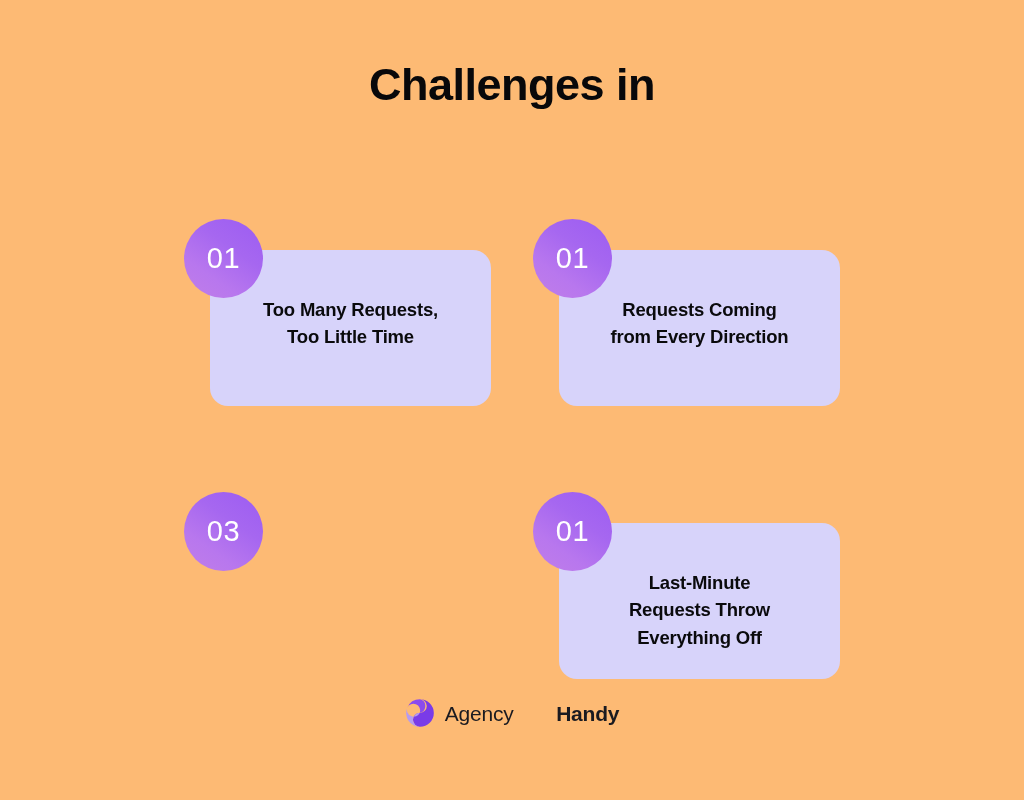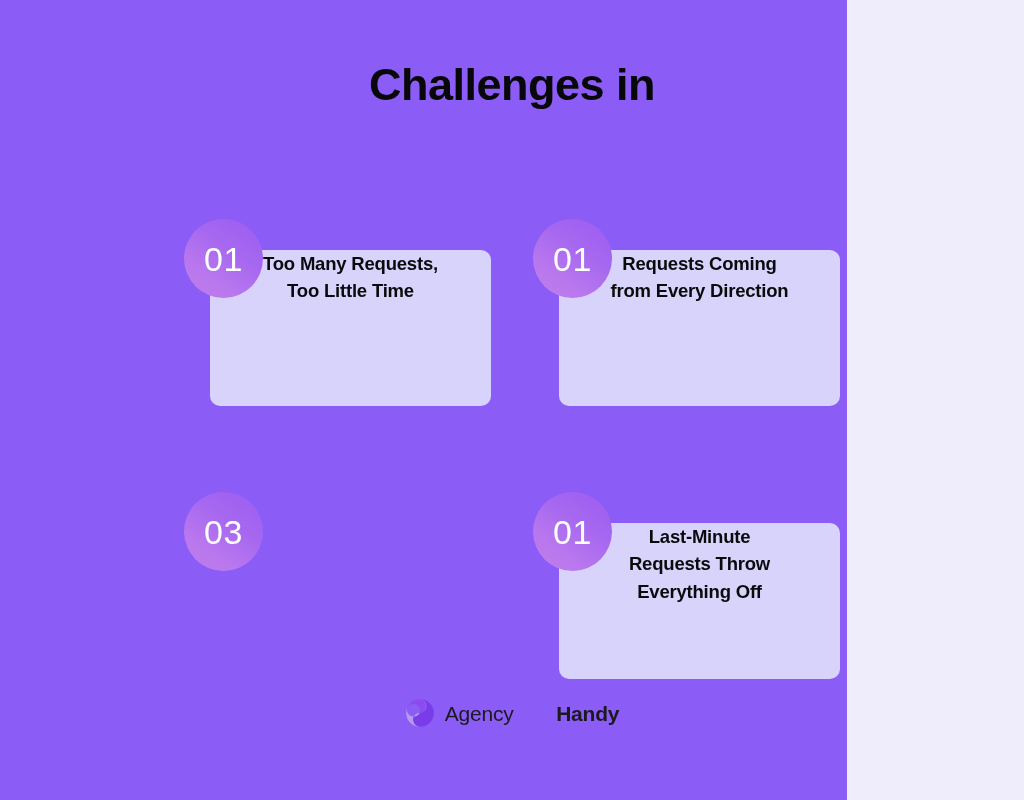--- a/index.html
+++ b/index.html
@@ -11,23 +11,23 @@
   }
 
   body {
     background: #EFEDFB;
     font-family: "Liberation Sans", sans-serif;
     -webkit-font-smoothing: antialiased;
   }
 
   .poster {
     position: relative;
-    width: 847px;
+    width: 1024px;
     height: 800px;
-    background: #8b5cf6;
+    background: #fdba74;
   }
 
   
   .heading {
     position: absolute;
     left: 0;
     top: 58px;
     width: 1024px;
     text-align: center;
   }
@@ -78,24 +78,25 @@
   .cell.col-1 { left: 0; }
   .cell.col-2 { left: 349px; }
 
   .card {
     position: absolute;
     left: 26px;
     top: 31px;
     width: 281px;
     height: 156px;
     background: #D7D3FA;
-    border-radius: 10px;
+    border-radius: 18px;
     display: flex;
     align-items: flex-start;
     justify-content: center;
+    padding-top: 46px;
   }
 
   .card-title {
     display: block;
     width: 252px;
     text-align: center;
     font-size: 18.5px;
     font-weight: 700;
     line-height: 1.48;
     letter-spacing: -0.2px;
@@ -111,21 +112,21 @@
     height: 79px;
     border-radius: 50%;
     background: linear-gradient(215deg, #9C5CF2 0%, #A667F0 38%, #B877EE 70%, #C07EE8 100%);
     display: flex;
     align-items: center;
     justify-content: center;
     z-index: 2;
   }
 
   .badge-number {
-    font-size: 34px;
+    font-size: 29px;
     font-weight: 400;
     color: #FFFFFF;
     letter-spacing: 0.5px;
     line-height: 1;
   }
 
   
   .footer {
     position: absolute;
     left: 0;

